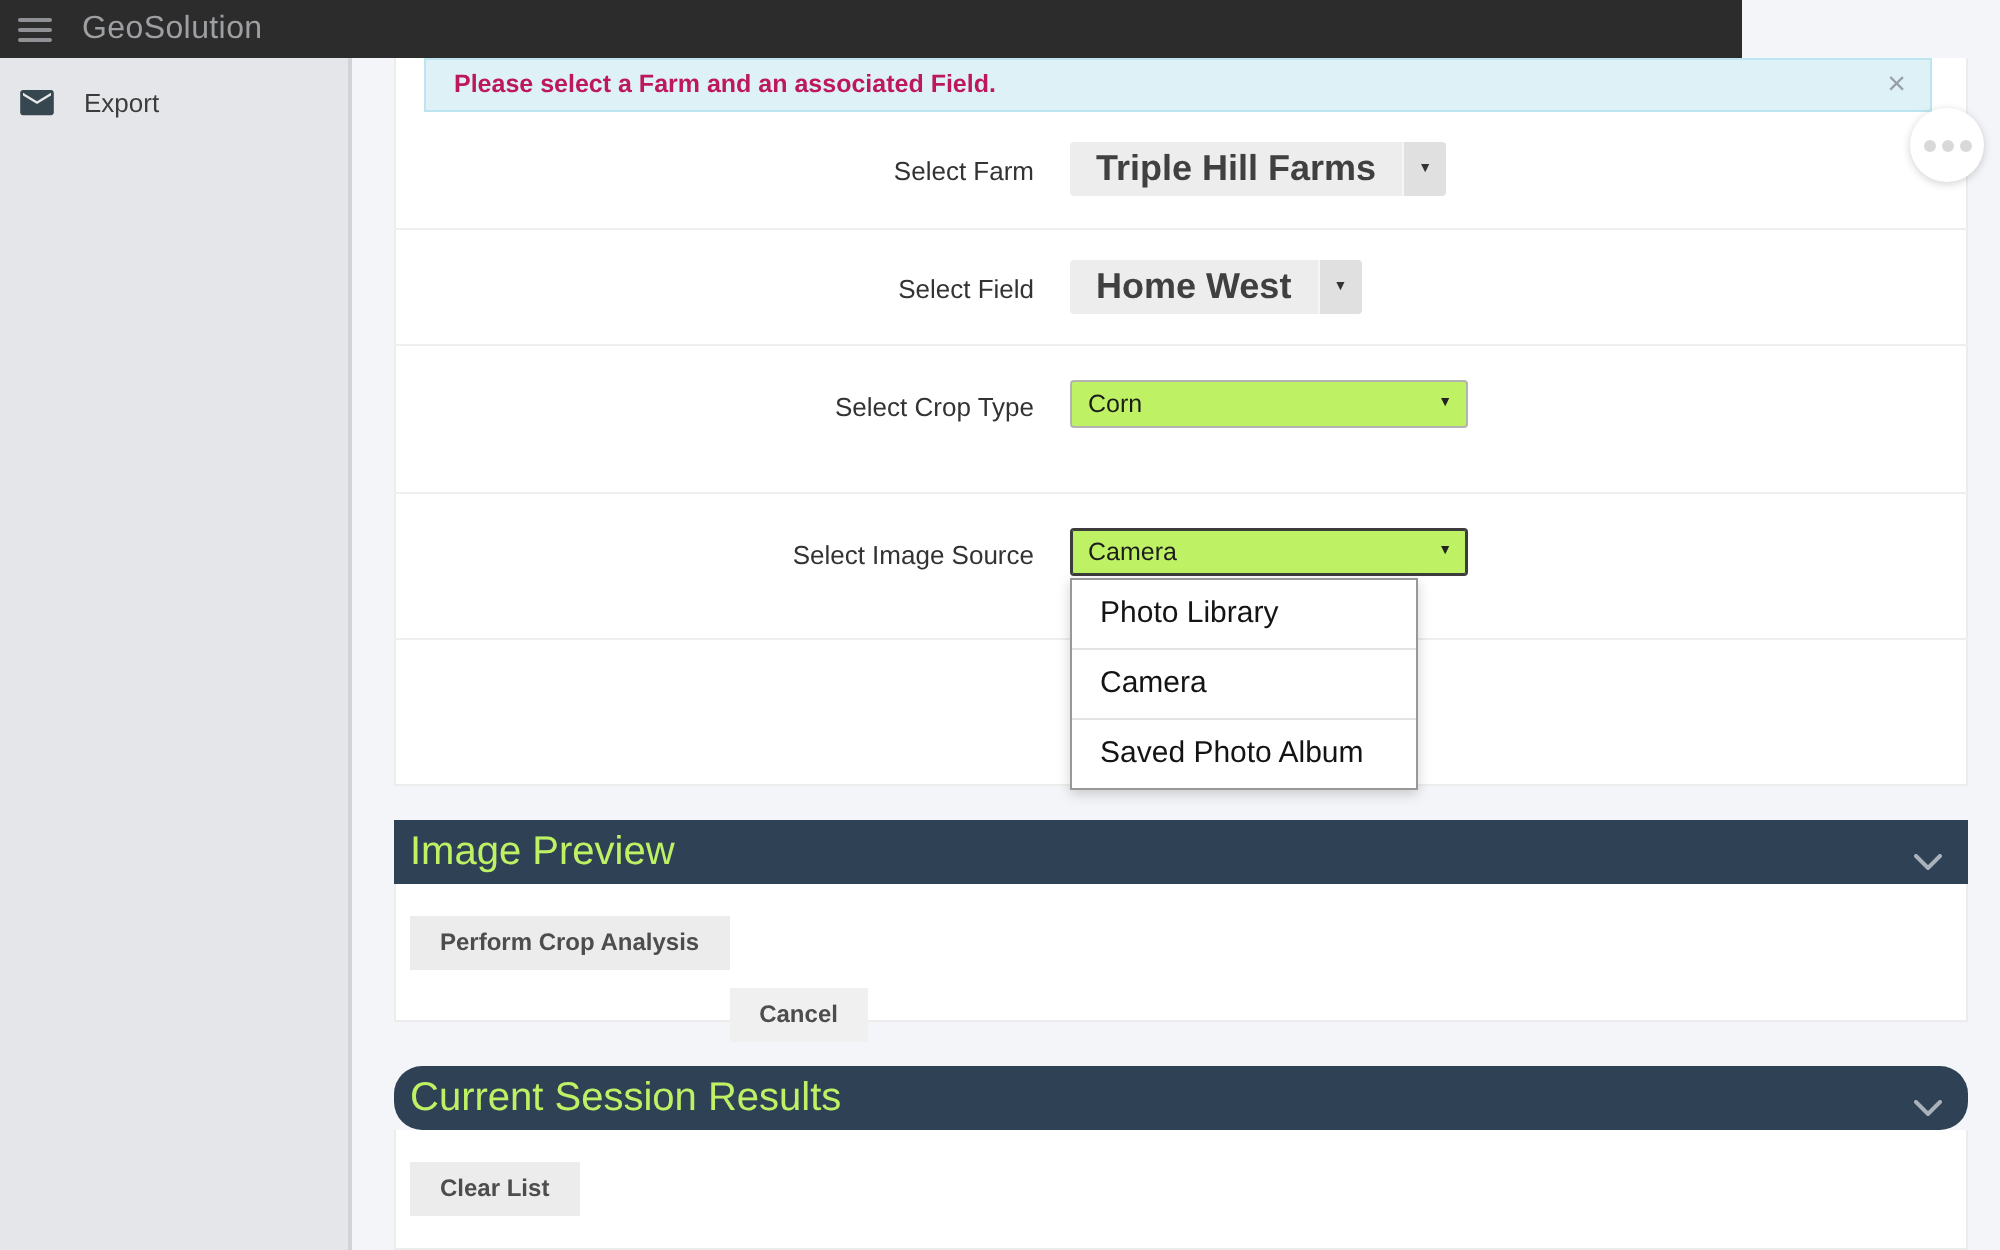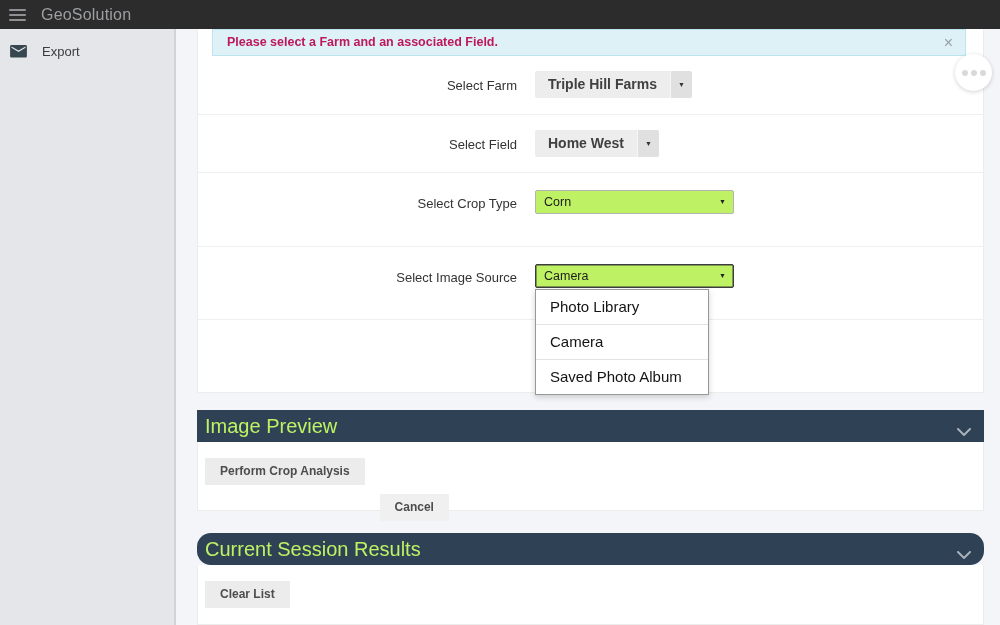--- a/index.html
+++ b/index.html
@@ -2,57 +2,57 @@
 <html><head>
 <meta charset="utf-8">
 <style>
   html,body{margin:0;padding:0;}
   body{
     width:1000px;height:625px;position:relative;overflow:hidden;
     background:#f4f5f8;font-family:"Liberation Sans",sans-serif;
     -webkit-font-smoothing:antialiased;
   }
   
-  .topbar{position:absolute;left:0;top:0;width:1000px;height:29px;background:#2c2c2c;z-index:40;display:flex;align-items:center;}
+  .topbar{position:absolute;left:0;top:0;width:871px;height:29px;background:#2c2c2c;z-index:40;display:flex;align-items:center;}
   .menu-btn{margin-left:9px;width:17px;display:flex;flex-direction:column;gap:3px;cursor:pointer;}
   .menu-btn span{display:block;height:2px;background:#8f9194;border-radius:1px;}
   .app-title{margin-left:15px;font-size:16px;color:#9d9fa2;letter-spacing:.2px;}
   
   .sidebar{position:absolute;left:0;top:29px;width:176px;height:596px;background:#e5e6e9;border-right:2px solid #d2d3d6;box-sizing:border-box;z-index:20;}
   .sidebar-item{display:flex;align-items:center;gap:15px;padding:15px 0 6px 10px;cursor:pointer;}
   .sidebar-item .lbl{font-size:13px;color:#3c3c3c;}
   
   .form-panel{position:absolute;left:197px;top:29px;width:787px;height:364px;background:#fff;border:1px solid #ececec;border-top:none;box-sizing:border-box;z-index:1;}
   .hdiv{position:absolute;left:197px;width:787px;height:1px;background:#efefef;z-index:2;}
   
   .alert{position:absolute;left:212px;top:29px;width:754px;height:27px;background:#def1f7;border:1px solid #bce5ef;box-sizing:border-box;z-index:3;}
   .alert .msg{position:absolute;left:14px;top:0;line-height:25px;font-size:12.5px;font-weight:bold;color:#be185d;}
   .alert .close{position:absolute;right:12px;top:0px;line-height:25px;font-size:16px;color:#96a0a6;cursor:pointer;}
   
   .flabel{position:absolute;left:197px;width:320px;text-align:right;font-size:13px;color:#333;z-index:3;}
   .splitbtn{position:absolute;left:535px;display:inline-flex;height:27px;border-radius:2px;overflow:hidden;cursor:pointer;z-index:3;}
-  .splitbtn .main{background:#ededed;padding:0 13px;font-size:14px;font-weight:bold;color:#404040;line-height:27px;white-space:nowrap;}
+  .splitbtn .main{background:#ededed;padding:0 13px;font-size:18px;font-weight:bold;color:#404040;line-height:27px;white-space:nowrap;}
   .splitbtn .caret-seg{width:21px;background:#e0e0e0;border-left:1px solid #f6f6f6;display:flex;align-items:center;justify-content:center;font-size:7px;color:#333;}
   .selectbox{position:absolute;left:535px;width:199px;height:24px;background:#bef264;border:1px solid #b3b3b3;border-radius:2px;box-sizing:border-box;cursor:pointer;z-index:3;}
   .selectbox .val{position:absolute;left:8px;top:0;line-height:22px;font-size:12.5px;color:#1c1c1c;}
   .selectbox .caret{position:absolute;right:7px;top:0;line-height:22px;font-size:7px;color:#222;}
   .selectbox.focused{border:1px solid #3c3c3c;box-shadow:0 0 0 .5px #3c3c3c inset;}
   
   .dropdown-menu{position:absolute;left:535px;top:289px;width:174px;background:#fff;border:1px solid #989898;box-shadow:0 2px 6px rgba(0,0,0,.18);box-sizing:border-box;z-index:25;}
   .dropdown-menu .item{height:34px;line-height:34px;padding-left:14px;font-size:15px;color:#141414;cursor:pointer;}
   .dropdown-menu .item + .item{border-top:1px solid #e3e3e3;}
   
   .more-fab{position:absolute;left:955px;top:54px;width:37px;height:37px;border-radius:50%;background:#fff;box-shadow:0 1px 4px rgba(0,0,0,.18);display:flex;align-items:center;justify-content:center;gap:3px;cursor:pointer;z-index:30;}
   .more-fab i{width:6px;height:6px;border-radius:50%;background:#d9d9d9;}
   
   .section-header{position:absolute;left:197px;width:787px;height:32px;background:#2f4255;z-index:3;cursor:pointer;}
   .section-header .ttl{position:absolute;left:8px;top:0;line-height:32px;font-size:20px;color:#bef264;}
   .section-header .chev{position:absolute;right:13px;top:12px;}
   .section-body{position:absolute;left:197px;width:787px;background:#fff;border:1px solid #ececec;border-top:none;box-sizing:border-box;z-index:2;}
-  .btnrow{position:absolute;left:205px;display:inline-flex;z-index:4;gap:15px;}
+  .btnrow{position:absolute;left:205px;display:inline-flex;z-index:4;}
   .gbtn{height:27px;line-height:27px;padding:0 15px;background:#ececec;font-size:12px;font-weight:bold;color:#4d4d4d;cursor:pointer;white-space:nowrap;}
   .gbtn.lighter{background:#f0f0f0;margin-top:36px;}
 </style>
 </head>
 <body>
 
 <div class="topbar">
   <div class="menu-btn">
       <span></span>
       <span></span>

